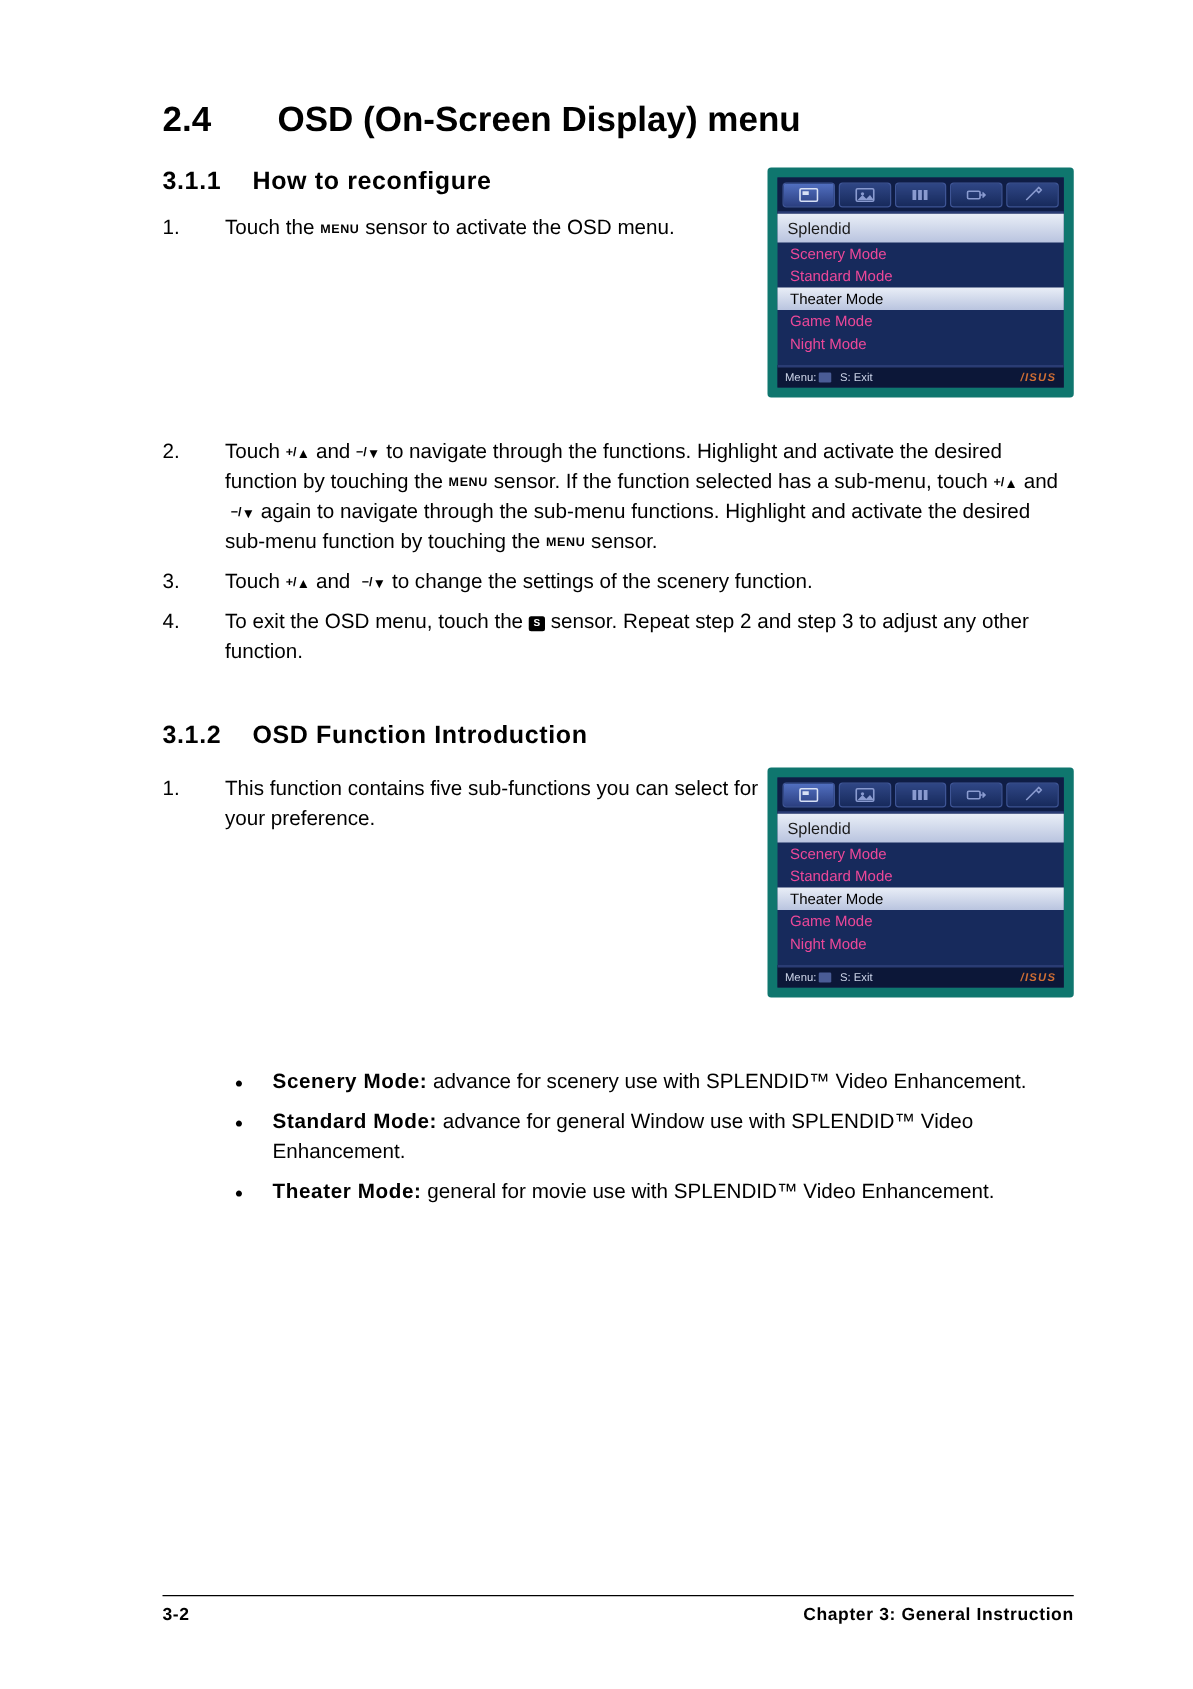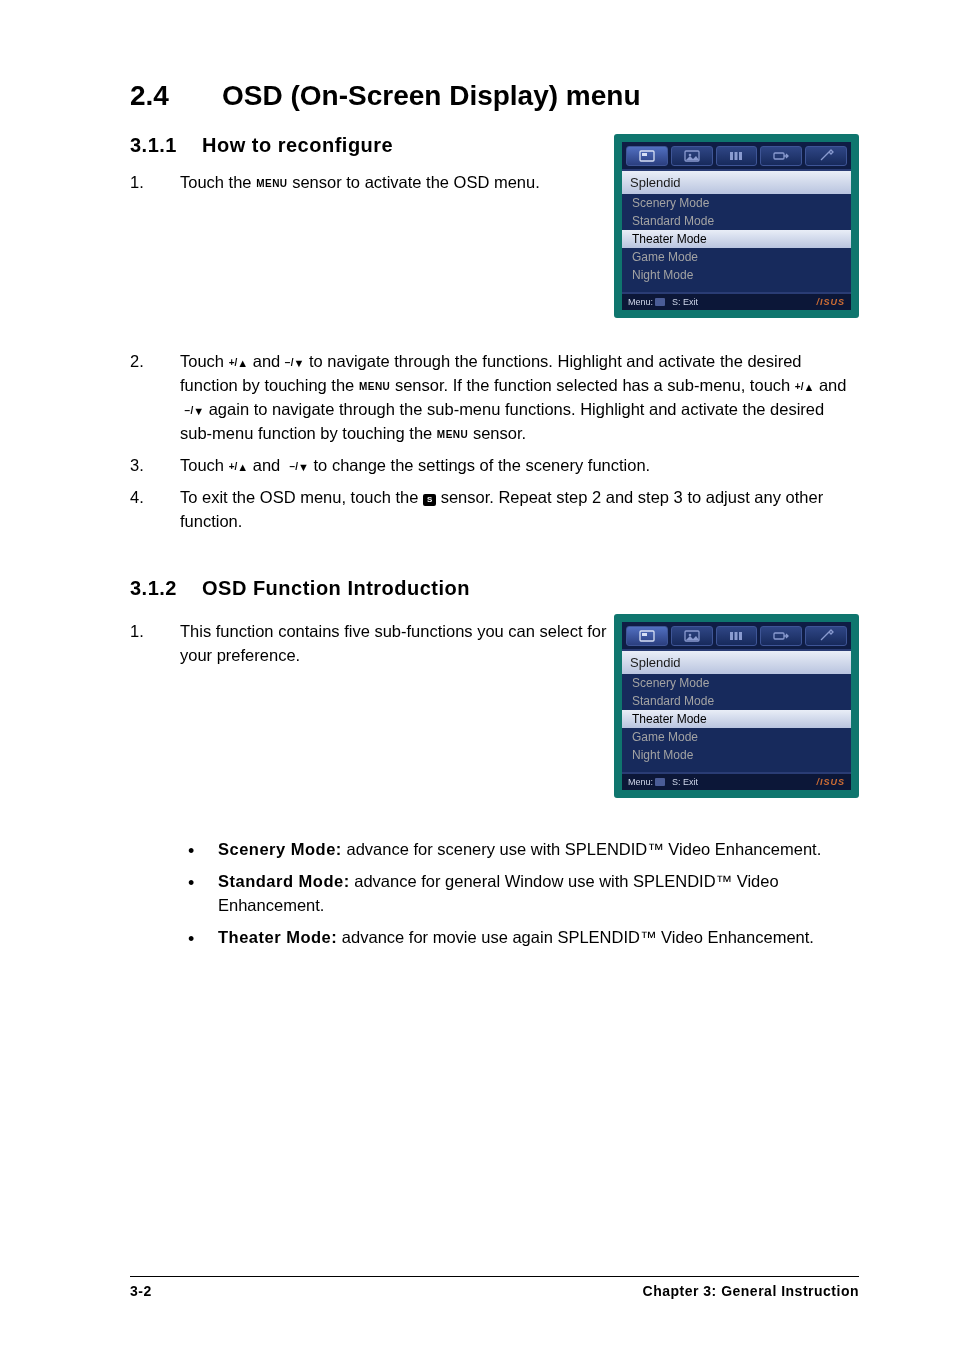--- a/index.html
+++ b/index.html
@@ -33,21 +33,21 @@
 
   ol.steps { list-style:none; counter-reset: step; margin-top:4px; }
   ol.steps > li { counter-increment: step; position:relative; padding-left:50px; font-size:16.5px; line-height:1.45; margin-bottom:8px; }
   ol.steps > li::before { content: counter(step) "."; position:absolute; left:0; top:0; }
 
   ol.numblock { list-style:none; margin-top:6px; }
   ol.numblock > li { position:relative; padding-left:50px; font-size:16.5px; line-height:1.45; }
   ol.numblock > li .li-num { position:absolute; left:0; top:0; }
   ol.numblock > li .li-title { font-weight:bold; display:block; margin-bottom:2px; letter-spacing:0.5px; }
 
-  ul.bullets { list-style:none; margin-left:50px; margin-top:4px; }
+  ul.bullets { list-style:none; margin-left:50px; margin-top:20px; }
   ul.bullets > li { position:relative; padding-left:38px; font-size:16.5px; line-height:1.45; margin-bottom:8px; }
   ul.bullets > li::before { content:"•"; position:absolute; left:8px; top:0; font-size:18px; }
   ul.bullets .bt { font-weight:bold; letter-spacing:0.5px; }
 
   .menu-sc { font-size:10px; font-weight:bold; letter-spacing:0.5px; vertical-align:1px; }
   .smicon { font-size:10px; font-weight:bold; vertical-align:1px; }
   .tri { font-size:11px; vertical-align:0px; }
   .sicon { display:inline-block; width:13px; height:12px; background:#000; color:#fff; font-size:8px; font-weight:bold; text-align:center; line-height:12px; border-radius:2px; vertical-align:1px; }
 
   .gap { height:28px; }
@@ -79,21 +79,21 @@
   .osd-tab.active { background:linear-gradient(#516fc0,#2b3f80); }
   .osd-tab svg { width:16px; height:14px; }
   .osd-body { padding:0; }
   .osd-title {
     background:linear-gradient(#e9eef7,#b9c4df);
     color:#1b1b1b;
     font-size:13px;
     padding:4px 8px;
     font-weight:normal;
   }
-  .osd-item { font-size:12px; color:#a3a3a3; padding:2px 10px; }
+  .osd-item { font-size:12px; color:#ec4899; padding:2px 10px; }
   .osd-item.selected {
     background:linear-gradient(#e9eef7,#b9c4df);
     color:#000;
   }
   .osd-foot {
     display:flex; justify-content:space-between; align-items:center;
     background:#0c1738;
     font-size:9px; color:#cfd6ea;
     padding:3px 6px;
     border-top:2px solid #2a3c74;
@@ -267,21 +267,21 @@
         </div>
       </div>
     </div>
   </div>
 
   <div class="gap2"></div>
 
   <ul class="bullets">
     <li><span class="bt">Scenery Mode:</span><span> advance for scenery use with SPLENDID™ Video Enhancement.</span></li>
     <li><span class="bt">Standard Mode:</span><span> advance for general Window use with SPLENDID™ Video Enhancement.</span></li>
-    <li><span class="bt">Theater Mode:</span><span> advance for movie use again SPLENDID™ Video Enhancement.</span></li>
+    <li><span class="bt">Theater Mode:</span><span> general for movie use with SPLENDID™ Video Enhancement.</span></li>
   </ul>
 
 </div>
 
 <div class="footer">
   <span>3-2</span>
   <span>Chapter 3: General Instruction</span>
 </div>
 
 </body></html>

